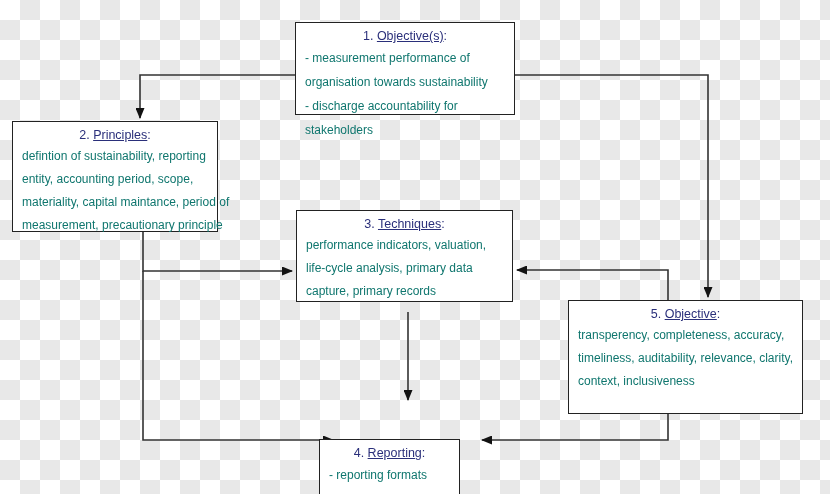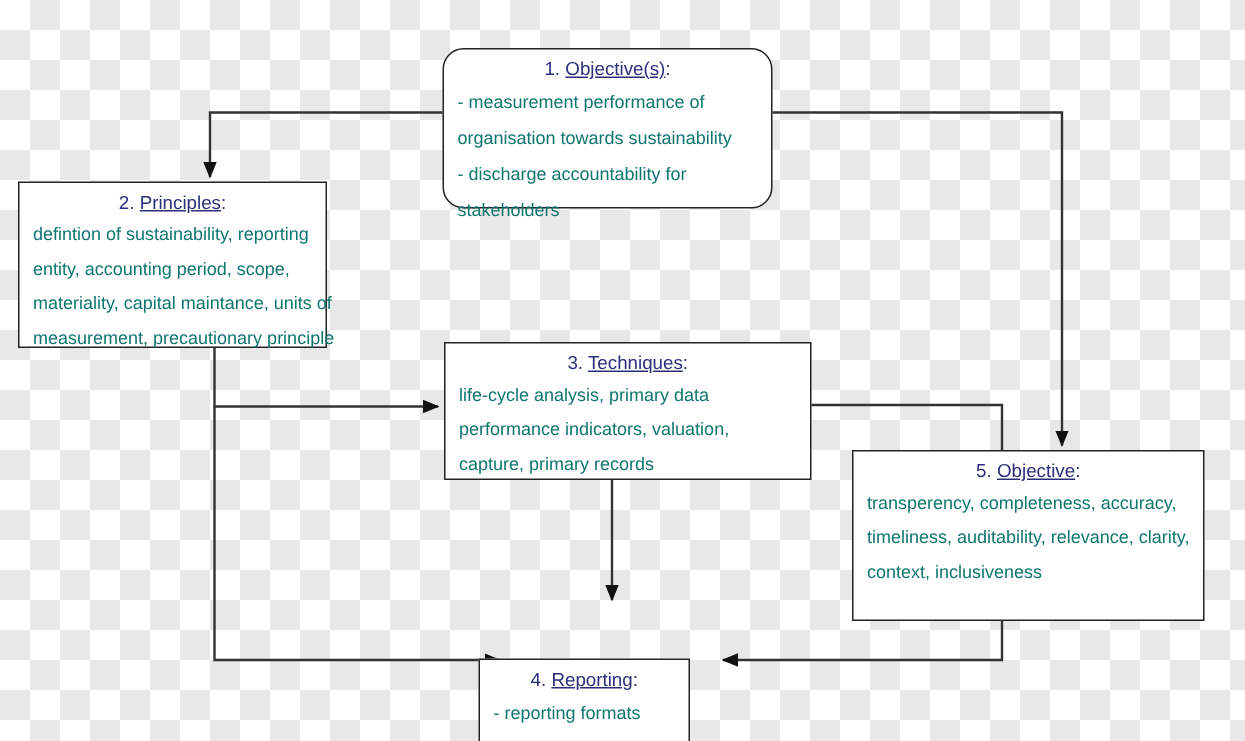--- a/index.html
+++ b/index.html
@@ -34,23 +34,23 @@
   .box-title .num{text-decoration:none;}
   .box-title .word{text-decoration:underline;}
   .box-title .colon{text-decoration:none;}
   .box-line{
     color:#0f766e;
     font-size:12px;
     line-height:23px;
     white-space:nowrap;
   }
   
-  #box-objective{left:295px;top:32px;width:220px;height:107px;border-radius:14px;}
+  #box-objective{left:295px;top:22px;width:220px;height:93px;}
   #box-principles{left:12px;top:121px;width:206px;height:111px;}
-  #box-techniques{left:296px;top:228px;width:245px;height:92px;}
+  #box-techniques{left:296px;top:210px;width:217px;height:92px;}
   #box-reporting{left:319px;top:404px;width:141px;height:70px;margin-top:35px;}
   #box-attributes{left:568px;top:300px;width:235px;height:114px;}
   #box-reporting .box-line{line-height:25px;}
   #box-objective .box-line{line-height:24px;}
 </style>
 </head>
 <body>
 
 <div id="canvas">
 
@@ -82,31 +82,31 @@
     <div class="box-line">stakeholders</div>
   </div>
 
   <div class="box" id="box-principles">
     <div class="box-title">
       <span class="num">2.</span>
       <span class="word">Principles</span><span class="colon">:</span>
     </div>
     <div class="box-line">defintion of  sustainability, reporting</div>
     <div class="box-line">entity, accounting period, scope,</div>
-    <div class="box-line">materiality, capital maintance, units of</div>
+    <div class="box-line">materiality, capital maintance, period of</div>
     <div class="box-line">measurement, precautionary principle</div>
   </div>
 
   <div class="box" id="box-techniques">
     <div class="box-title">
       <span class="num">3.</span>
       <span class="word">Techniques</span><span class="colon">:</span>
     </div>
+    <div class="box-line">performance indicators, valuation,</div>
     <div class="box-line">life-cycle analysis, primary data</div>
-    <div class="box-line">performance indicators, valuation,</div>
     <div class="box-line">capture, primary records</div>
   </div>
 
   <div class="box" id="box-reporting">
     <div class="box-title">
       <span class="num">4.</span>
       <span class="word">Reporting</span><span class="colon">:</span>
     </div>
     <div class="box-line">- reporting formats</div>
     <div class="box-line">- reporting frequency</div>

